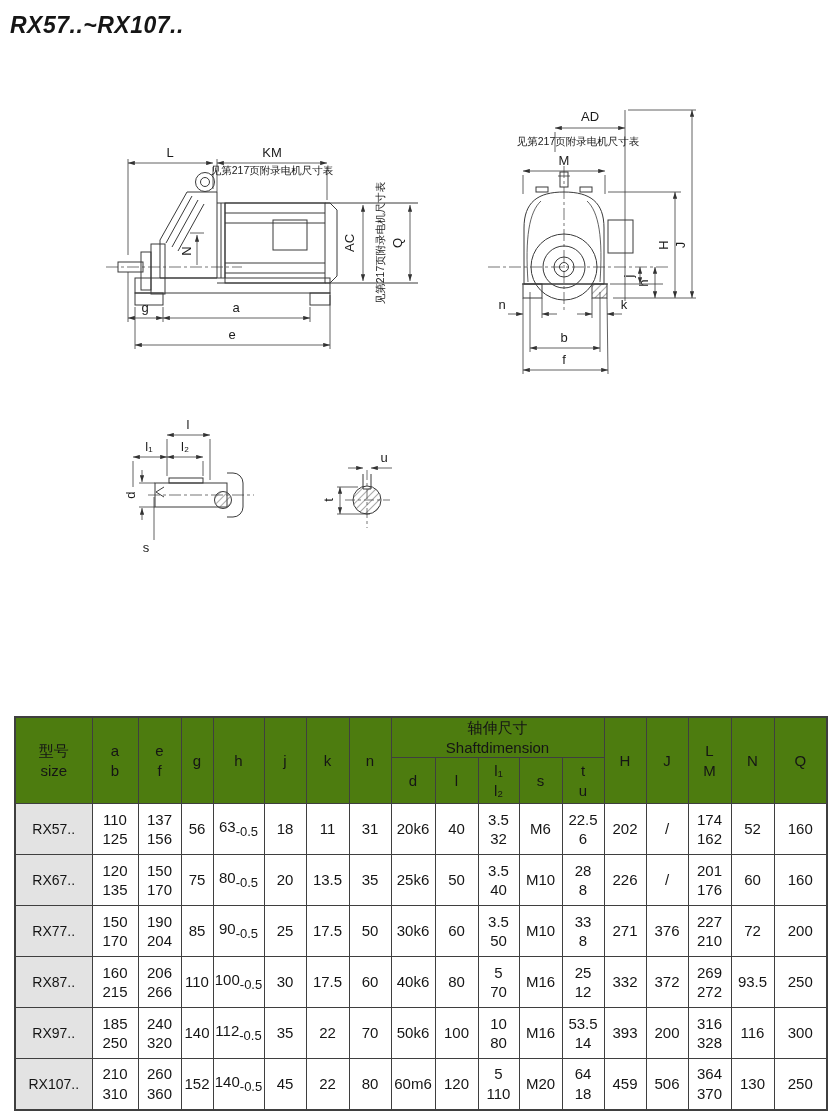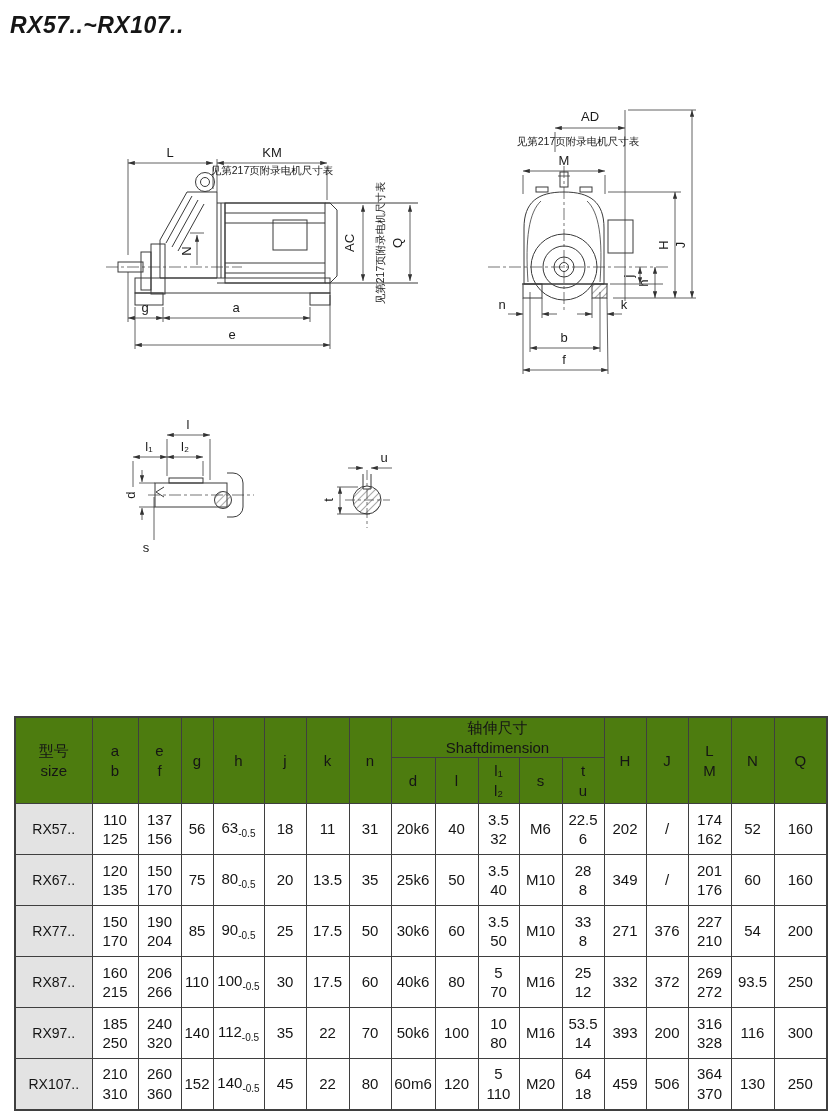--- a/index.html
+++ b/index.html
@@ -13,21 +13,21 @@
   .dims{position:absolute;left:14px;top:716px;width:812px;border-collapse:collapse;
         table-layout:fixed;border:2px solid #3f3f3f;}
   .dims th,.dims td{border:1px solid #3f3f3f;text-align:center;vertical-align:middle;
         white-space:pre-line;font-size:15px;font-weight:normal;padding:0;line-height:1.3;color:#151515;}
   .dims thead th{background:#4d7c0f;}
   .dims td.rowlabel{background:#e3e3e3;font-size:14px;}
   .dims tbody tr{height:51px;}
   .hr1{height:34px;}
   .hr2{height:46px;}
   .gsp{display:inline-block;margin:0 14px;}
-  sub.tol{font-size:10px;}
+  sub.tol{font-size:13px;}
 </style>
 </head>
 <body>
 
 <div class="page">
 
   <h1 class="title">RX57..~RX107..</h1>
 
   <svg class="dw" style="left:100px;top:115px" width="370" height="275" viewBox="0 0 370 275">
     <defs>
@@ -321,21 +321,21 @@
         <td>20</td>
         <td>13.5</td>
         <td>35</td>
         <td>25k6</td>
         <td>50</td>
         <td>3.5
 40</td>
         <td>M10</td>
         <td>28
 8</td>
-        <td>349</td>
+        <td>226</td>
         <td>/</td>
         <td>201
 176</td>
         <td>60</td>
         <td>160</td>
       </tr>
       <tr>
         <td class="rowlabel">RX77..</td>
         <td>150
 170</td>
@@ -350,21 +350,21 @@
         <td>60</td>
         <td>3.5
 50</td>
         <td>M10</td>
         <td>33
 8</td>
         <td>271</td>
         <td>376</td>
         <td>227
 210</td>
-        <td>54</td>
+        <td>72</td>
         <td>200</td>
       </tr>
       <tr>
         <td class="rowlabel">RX87..</td>
         <td>160
 215</td>
         <td>206
 266</td>
         <td>110</td>
         <td><span>100</span><sub class="tol">-0.5</sub></td>

